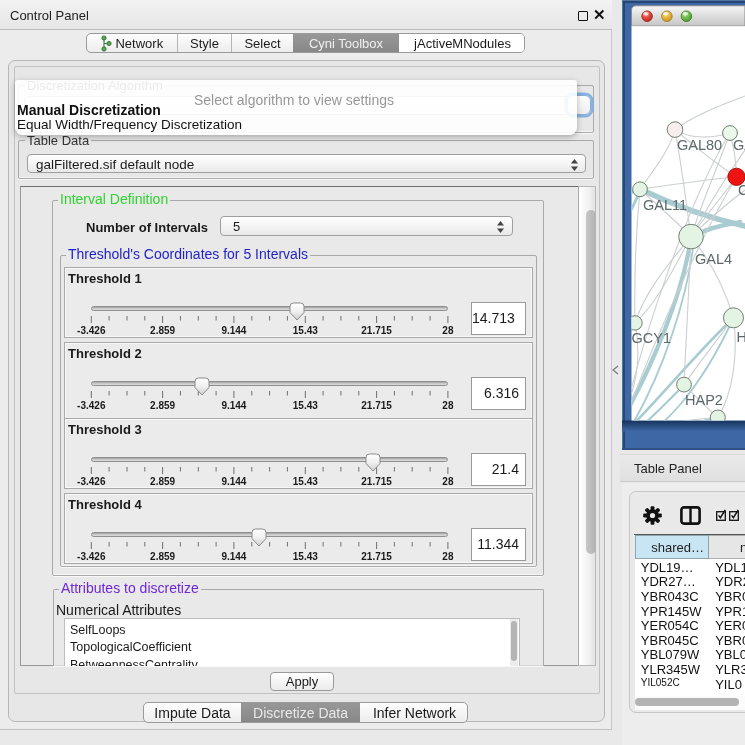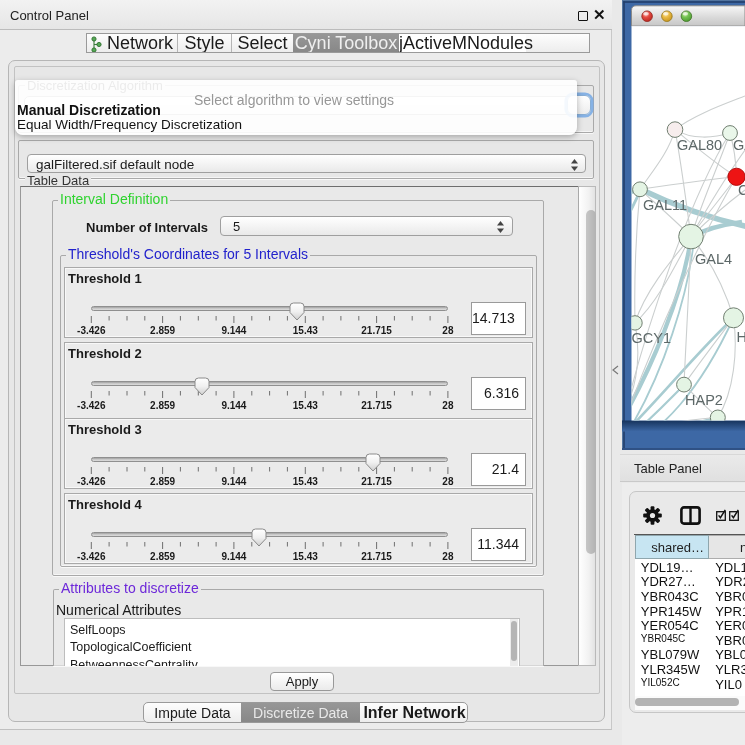--- a/index.html
+++ b/index.html
@@ -13,21 +13,21 @@
 <body>
 
 <div class="abs" id="cpwin" style="left:0;top:0;width:612px;height:730px;background:#ececec;border-right:1px solid #c8c8c8;border-bottom:1px solid #c0c0c0;">
 
   <div class="abs" style="left:0;top:0;width:612px;height:30px;background:linear-gradient(#f2f2f2,#e6e6e6);border-bottom:1px solid #bcbcbc;">
     <div class="abs" style="left:10px;top:8px;font-size:13px;color:#222;">Control Panel</div>
     <div class="abs" style="left:578px;top:11px;width:10px;height:10px;border:1.8px solid #111;border-radius:1px;"></div>
     <div class="abs" style="left:593px;top:6px;font-size:15px;font-weight:bold;color:#111;">✕</div>
   </div>
 
-  <div class="abs" style="left:86px;top:33px;width:504px;height:20px;background:linear-gradient(#fdfdfd,#ededed);border:1px solid #9a9a9a;border-radius:0;overflow:hidden;font-size:18px;">
+  <div class="abs" style="left:86px;top:33px;width:439px;height:20px;background:linear-gradient(#fdfdfd,#ededed);border:1px solid #9a9a9a;border-radius:5px;overflow:hidden;font-size:13px;">
     <div class="abs" style="left:0;top:0;width:90px;height:20px;line-height:19px;text-align:center;">
       <svg width="11" height="17" style="vertical-align:-3.5px" viewBox="0 0 11 17">
           <line x1="3" y1="3" x2="3" y2="14" stroke="#3c7a3c" stroke-width="1.1"></line>
           <line x1="3" y1="8.5" x2="8" y2="8.5" stroke="#3c7a3c" stroke-width="1.1"></line>
           <circle cx="3" cy="3" r="2.1" fill="#55a855" stroke="#2c6e2c" stroke-width=".9"></circle>
           <circle cx="3" cy="14" r="2.1" fill="#55a855" stroke="#2c6e2c" stroke-width=".9"></circle>
           <circle cx="8" cy="8.5" r="2.1" fill="#55a855" stroke="#2c6e2c" stroke-width=".9"></circle>
         </svg>
       Network</div>
     <div class="abs" style="left:90px;top:0;width:1px;height:20px;background:#b5b5b5;"></div>
@@ -43,21 +43,21 @@
   <div class="abs" style="left:14px;top:66px;width:586px;height:628px;background:#e7e7e7;border:1px solid #c2c2c2;border-radius:2px;"></div>
 
   <div class="abs groupbox" style="left:18px;top:85px;width:576px;height:48px;">
     <div class="grouptitle" style="left:6px;color:#333;">Discretization Algorithm</div>
   </div>
 
   <div class="abs" style="left:24px;top:96px;width:562px;height:19px;border-radius:5px;background:linear-gradient(#ffffff,#ededed);border:1px solid #9a9a9a;"></div>
   <div class="abs" style="left:567px;top:95px;width:24px;height:20px;border-radius:6px;background:linear-gradient(#ffffff,#ededed);border:1px solid #87aed6;box-shadow:0 0 0 2.6px rgba(110,165,229,.8);"></div>
 
   <div class="abs groupbox" style="left:18px;top:140px;width:576px;height:39px;">
-    <div class="grouptitle" style="left:6px;color:#333;margin-top:40px;">Table Data</div>
+    <div class="grouptitle" style="left:6px;color:#333;">Table Data</div>
   </div>
   <div class="abs" style="left:27px;top:154px;width:559px;height:19px;border-radius:4px;background:linear-gradient(#ffffff,#e9e9e9);border:1px solid #9f9f9f;">
     <div class="abs" style="left:8px;top:1.5px;font-size:13.5px;">galFiltered.sif default node</div>
     <svg class="abs" style="right:6px;top:3.5px" width="9" height="12" viewBox="0 0 9 12">
         <path d="M4.5 0 L8 4.5 L1 4.5 Z" fill="#444"></path>
         <path d="M4.5 12 L8 7.5 L1 7.5 Z" fill="#444"></path>
       </svg>
   </div>
 
   <div class="abs" style="left:20px;top:186px;width:558px;height:480px;border-top:1px solid #6e6e6e;border-left:1px solid #989898;border-bottom:1px solid #989898;background:#e9e9e9;"></div>
@@ -271,21 +271,21 @@
     <div class="abs" style="right:1px;top:0;width:8px;height:48px;background:#ececec;">
         <div class="abs" style="left:1px;top:2px;width:6px;height:40px;background:#b5b5b5;border-radius:3px;"></div>
       </div>
   </div>
 
   <div class="abs" style="left:270px;top:672px;width:64px;height:19px;border:1px solid #999;border-radius:4px;background:linear-gradient(#ffffff,#ebebeb);text-align:center;line-height:18px;">Apply</div>
 
   <div class="abs" style="left:143px;top:702px;width:325px;height:21px;background:linear-gradient(#fdfdfd,#ededed);border:1px solid #9a9a9a;border-radius:5px;overflow:hidden;">
     <div class="abs" style="left:0;top:0;width:97px;height:21px;line-height:20px;text-align:center;font-size:14px;">Impute Data</div>
     <div class="abs" style="left:97px;top:0;width:119px;height:21px;line-height:20px;text-align:center;font-size:14px;background:linear-gradient(#979797,#868686);color:#e9e9e9;">Discretize Data</div>
-    <div class="abs" style="left:216px;top:0;width:109px;height:21px;line-height:20px;text-align:center;font-size:16px;font-weight:bold;">Infer Network</div>
+    <div class="abs" style="left:216px;top:0;width:109px;height:21px;line-height:20px;text-align:center;font-size:14px;">Infer Network</div>
   </div>
 </div>
 
 <div class="abs" style="left:15px;top:80px;width:562px;height:55px;background:rgba(255,255,255,.9);border-radius:3px 3px 8px 8px;box-shadow:0 2px 6px rgba(0,0,0,.28);z-index:30;"></div>
 <div class="abs" style="left:194px;top:92px;z-index:31;color:#979797;font-size:14px;">Select algorithm to view settings</div>
 <div class="abs" style="left:17px;top:102px;z-index:31;font-weight:bold;color:#111;font-size:14px;">Manual Discretization</div>
 <div class="abs" style="left:17px;top:116.5px;z-index:31;color:#111;font-size:13.5px;">Equal Width/Frequency Discretization</div>
 
 <svg class="abs" style="left:612px;top:365px" width="8" height="10" viewBox="0 0 8 10">
     <path d="M6 1 L1 5 L6 9" fill="none" stroke="#777" stroke-width="1.2"></path>
@@ -430,21 +430,21 @@
         <div class="abs" style="left:6.3px;top:24.6px;font-size:13px;color:#111;white-space:nowrap;">YDL19…</div>
         <div class="abs" style="left:80.7px;top:24.6px;font-size:13px;color:#111;white-space:nowrap;">YDL1</div>
         <div class="abs" style="left:6.3px;top:39.2px;font-size:13px;color:#111;white-space:nowrap;">YDR27…</div>
         <div class="abs" style="left:80.7px;top:39.2px;font-size:13px;color:#111;white-space:nowrap;">YDR2</div>
         <div class="abs" style="left:6.3px;top:53.9px;font-size:13px;color:#111;white-space:nowrap;">YBR043C</div>
         <div class="abs" style="left:80.7px;top:53.9px;font-size:13px;color:#111;white-space:nowrap;">YBR0</div>
         <div class="abs" style="left:6.3px;top:68.5px;font-size:13px;color:#111;white-space:nowrap;">YPR145W</div>
         <div class="abs" style="left:80.7px;top:68.5px;font-size:13px;color:#111;white-space:nowrap;">YPR1</div>
         <div class="abs" style="left:6.3px;top:83.2px;font-size:13px;color:#111;white-space:nowrap;">YER054C</div>
         <div class="abs" style="left:80.7px;top:83.2px;font-size:13px;color:#111;white-space:nowrap;">YER0</div>
-        <div class="abs" style="left:6.3px;top:97.8px;font-size:10px;color:#111;white-space:nowrap;">YBR045C</div>
+        <div class="abs" style="left:6.3px;top:97.8px;font-size:13px;color:#111;white-space:nowrap;">YBR045C</div>
         <div class="abs" style="left:80.7px;top:97.8px;font-size:13px;color:#111;white-space:nowrap;">YBR0</div>
         <div class="abs" style="left:6.3px;top:112.4px;font-size:13px;color:#111;white-space:nowrap;">YBL079W</div>
         <div class="abs" style="left:80.7px;top:112.4px;font-size:13px;color:#111;white-space:nowrap;">YBL0</div>
         <div class="abs" style="left:6.3px;top:127.1px;font-size:13px;color:#111;white-space:nowrap;">YLR345W</div>
         <div class="abs" style="left:80.7px;top:127.1px;font-size:13px;color:#111;white-space:nowrap;">YLR3</div>
         <div class="abs" style="left:6.3px;top:141.7px;font-size:10px;color:#111;white-space:nowrap;">YIL052C</div>
         <div class="abs" style="left:80.7px;top:141.7px;font-size:13px;color:#111;white-space:nowrap;">YIL0</div>
       </div>
       <div class="abs" style="left:4.5px;top:43px;width:74.4px;height:24px;background:#c7e5f2;border:1px solid #8fa6ad;text-align:center;text-indent:12px;line-height:23px;font-size:13px;color:#222;">shared…</div>
       <div class="abs" style="left:78.9px;top:43px;width:51px;height:24px;background:#e6e6e6;border:1px solid #adadad;border-left:none;font-size:13px;color:#222;">

